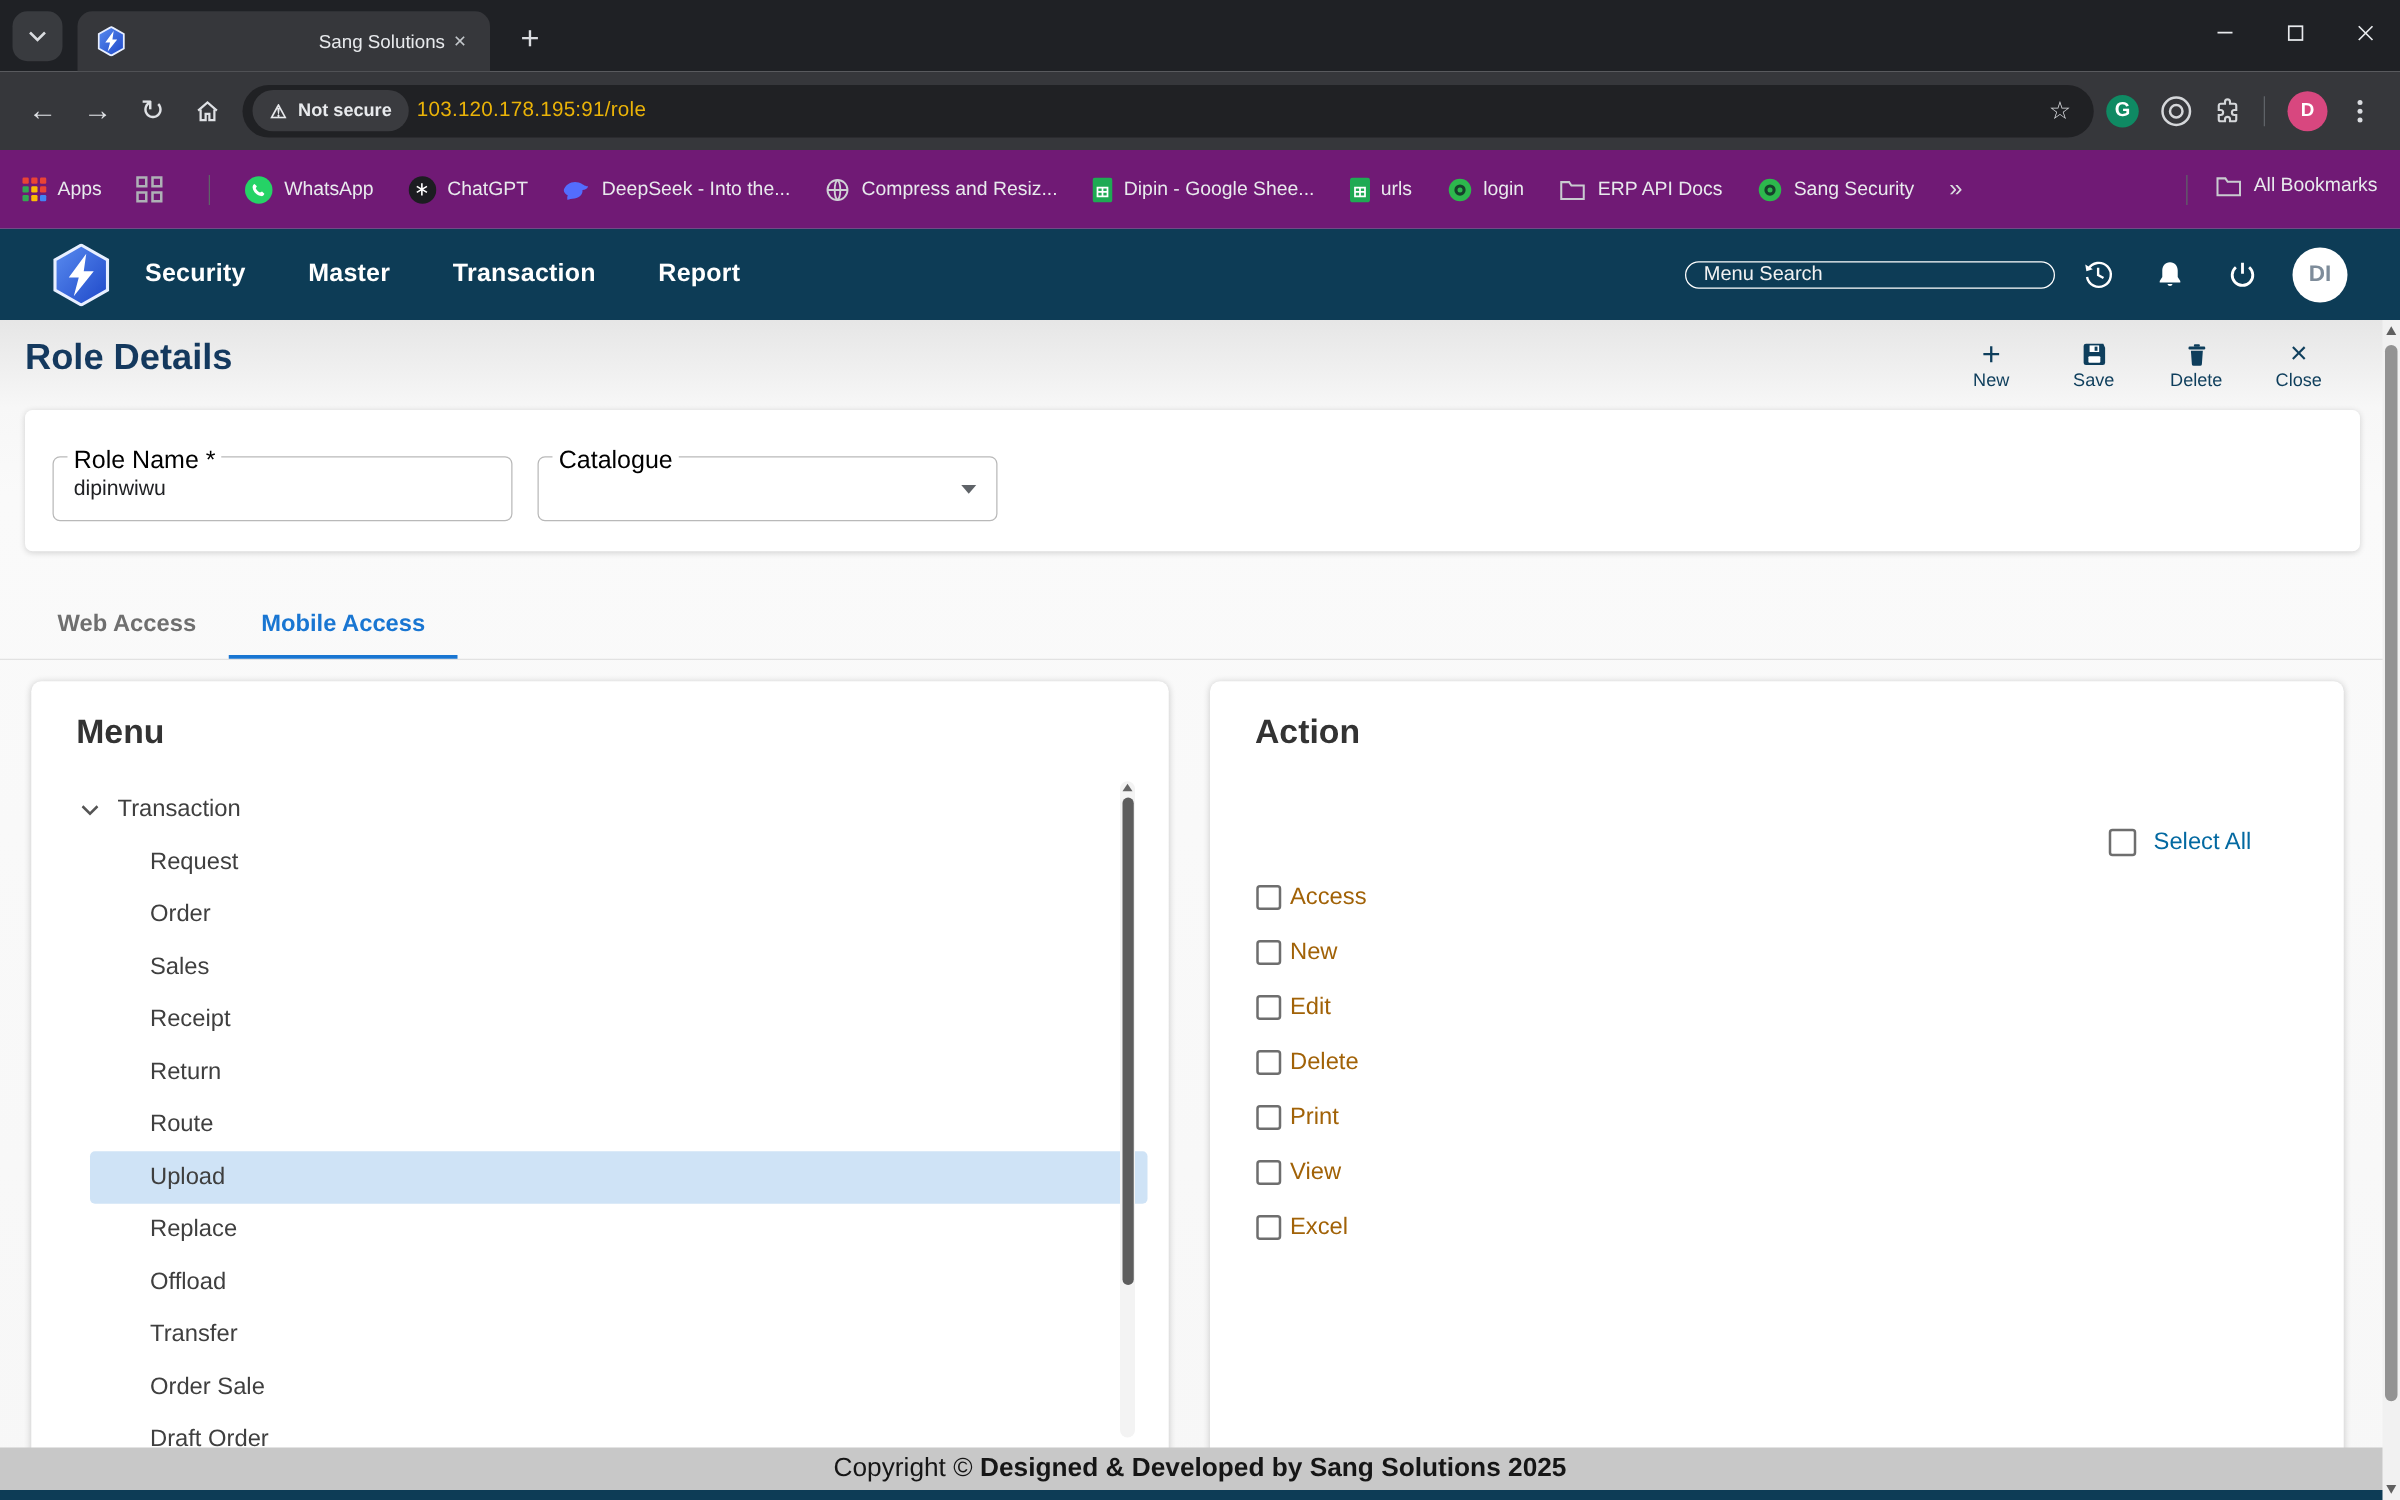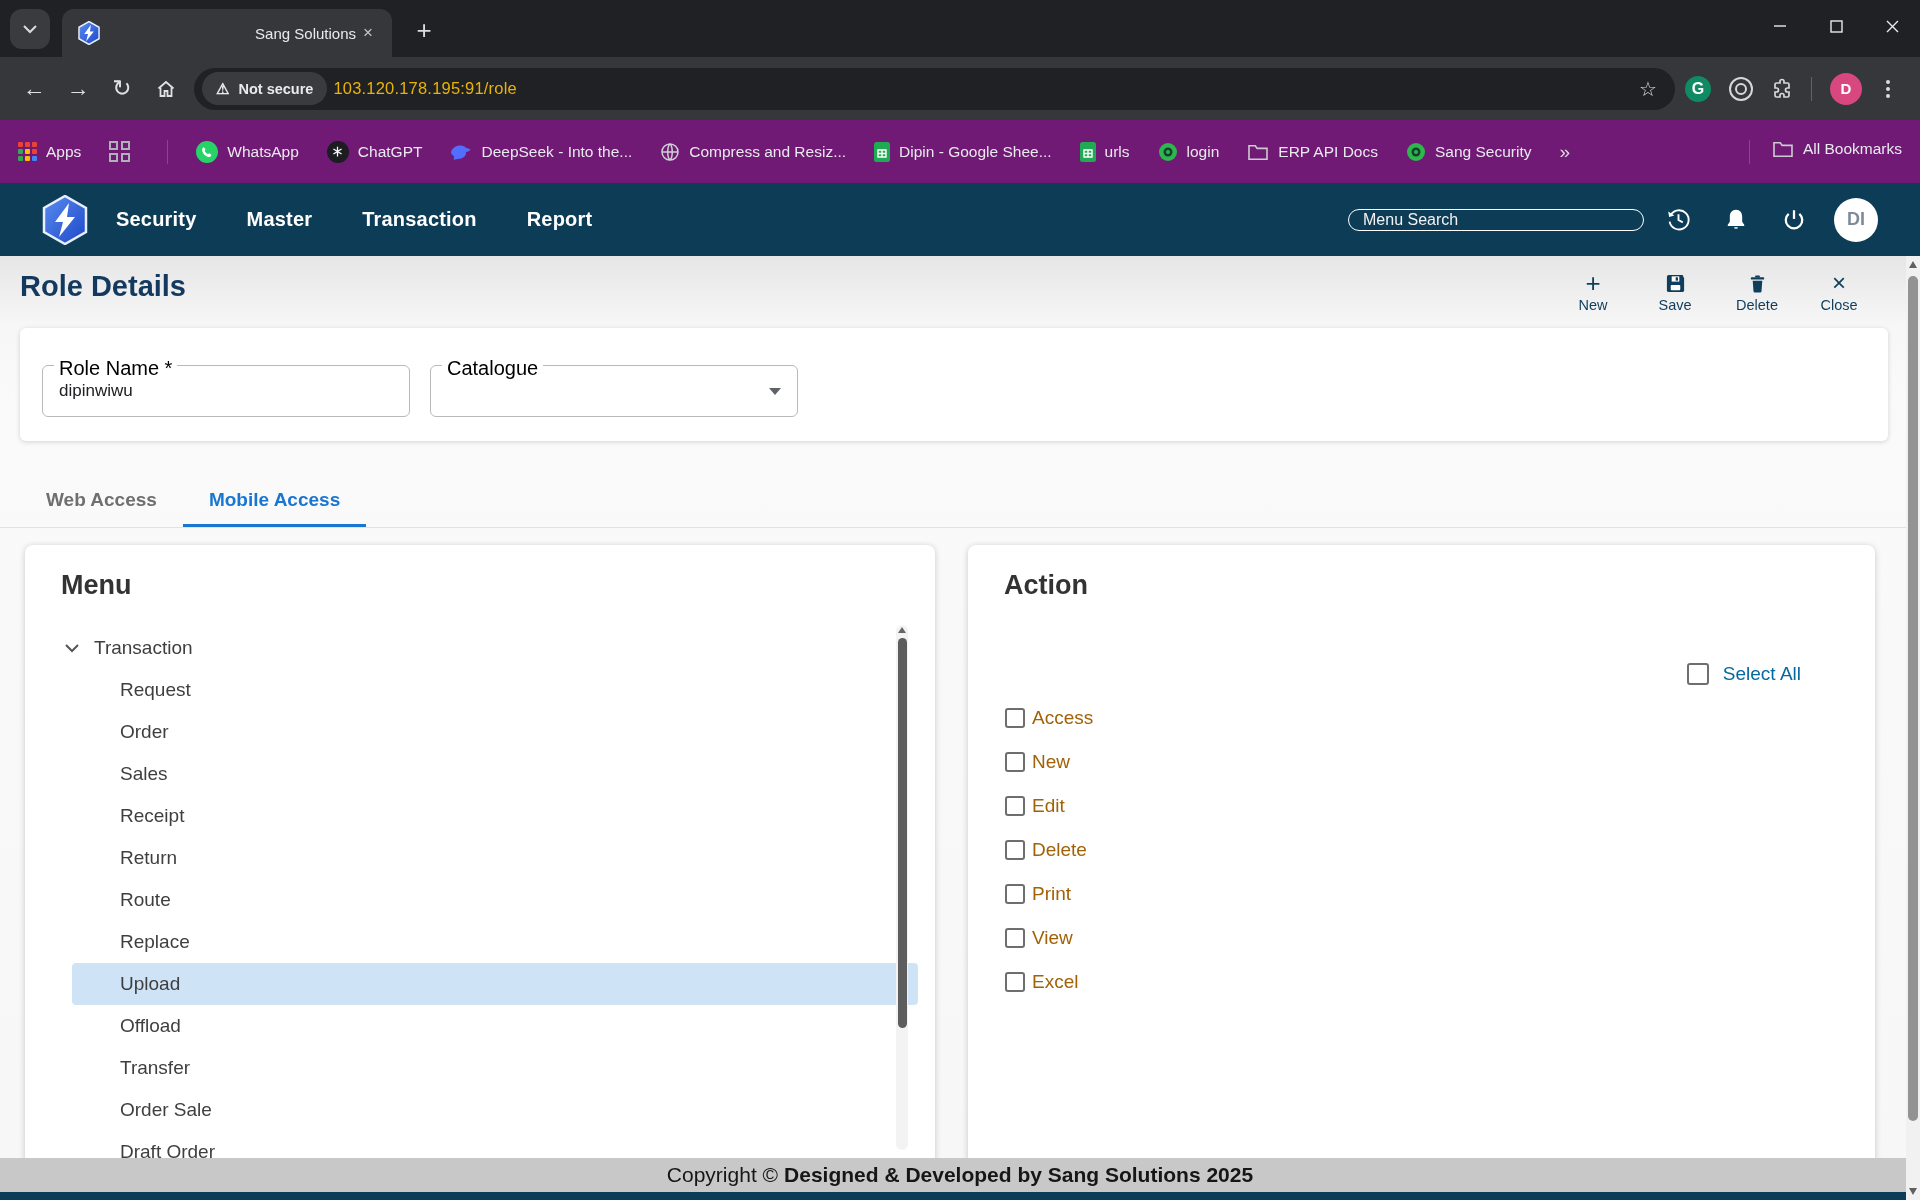--- a/index.html
+++ b/index.html
@@ -429,25 +429,25 @@
             </div>
           <div class="mrow child">
               <span>Receipt</span>
             </div>
           <div class="mrow child">
               <span>Return</span>
             </div>
           <div class="mrow child">
               <span>Route</span>
             </div>
-          <div class="mrow child">
-              <span>Replace</span>
-            </div>
           <div class="mrow child selected">
               <span>Upload</span>
+            </div>
+          <div class="mrow child">
+              <span>Replace</span>
             </div>
           <div class="mrow child">
               <span>Offload</span>
             </div>
           <div class="mrow child">
               <span>Transfer</span>
             </div>
           <div class="mrow child">
               <span>Order Sale</span>
             </div>

